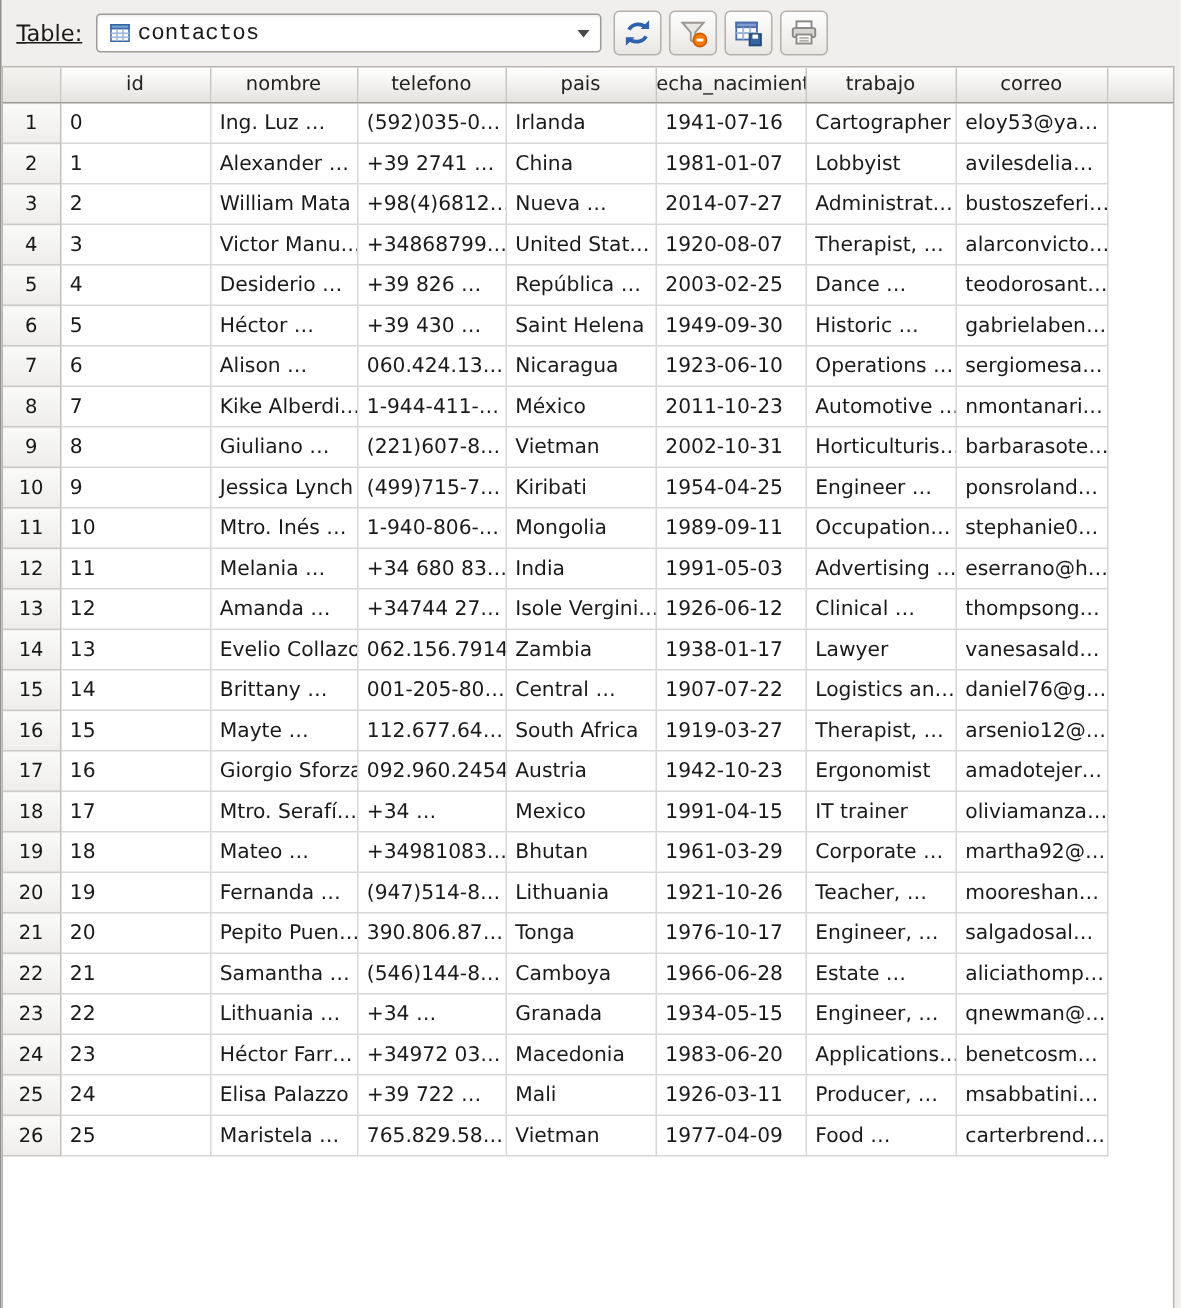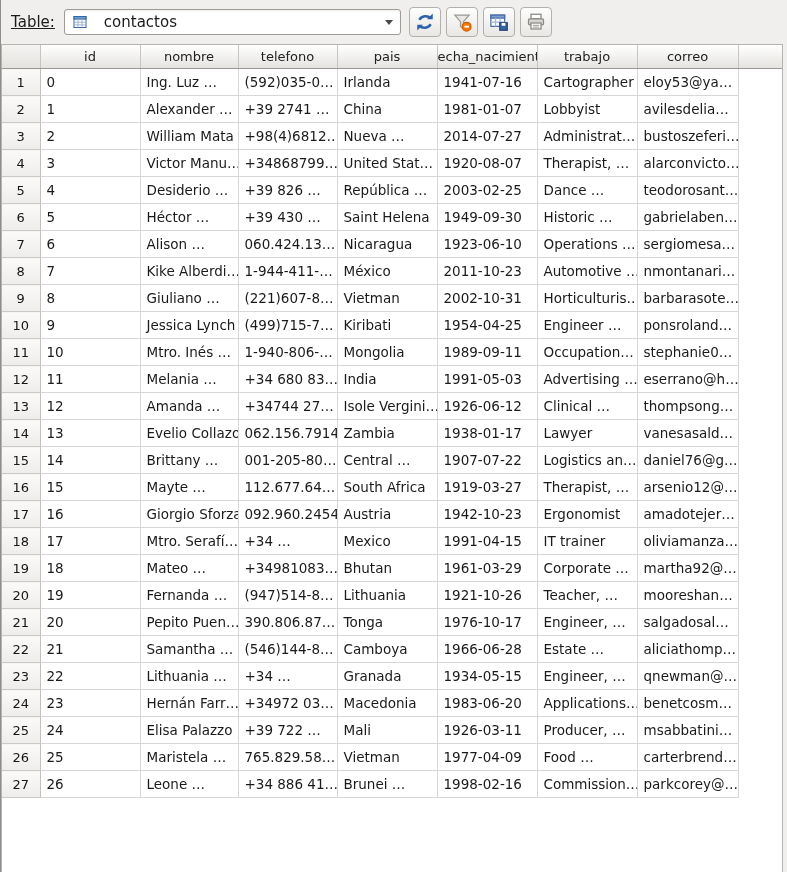--- a/index.html
+++ b/index.html
@@ -9,22 +9,23 @@
     font-family:"DejaVu Sans","Liberation Sans",sans-serif;
     font-size:13px;color:#1a1a1a;
     border-left:1px solid #908e8b;box-sizing:border-box;
   }
   
   .toolbar{height:44px;display:flex;align-items:center;padding:0 6px 0 10px;}
   .tbl-label{font-size:15px;margin-right:9px;white-space:nowrap;text-decoration:underline;}
   .mnemonic{text-decoration:underline;}
   .combo{
     display:flex;align-items:center;width:337px;height:26px;box-sizing:border-box;
-    background:#fff;border:1px solid #9f9c98;border-radius:3px;padding:0 7px;gap:16px;
+    background:#fff;border:1px solid #9f9c98;border-radius:3px;padding:0 7px;gap:4px;
     box-shadow:inset 0 1px 2px rgba(0,0,0,.07);
+    font-family:Liberation Mono, monospace;
   }
   .combo-text{font-size:15px;}
   .combo-arrow{margin-left:auto;width:0;height:0;border-left:4px solid transparent;
     border-right:4px solid transparent;border-top:5px solid #4a4a4a;}
   .tool-group{display:flex;gap:5px;margin-left:8px;}
   .tool-btn{
     width:32px;height:30px;border:1px solid #b3b0ac;border-radius:4px;
     background:linear-gradient(#fefefe,#e9e7e4);
     display:flex;align-items:center;justify-content:center;padding:0;cursor:pointer;
   }
@@ -431,21 +432,21 @@
           <td class="cell">+34 …</td>
           <td class="cell">Granada</td>
           <td class="cell">1934-05-15</td>
           <td class="cell">Engineer, …</td>
           <td class="cell">qnewman@…</td>
           <td class="cellfill"></td>
         </tr>
         <tr>
           <th class="rowh">24</th>
           <td class="cell">23</td>
-          <td class="cell">Hernán Farr…</td>
+          <td class="cell">Héctor Farr…</td>
           <td class="cell">+34972 03…</td>
           <td class="cell">Macedonia</td>
           <td class="cell">1983-06-20</td>
           <td class="cell">Applications…</td>
           <td class="cell">benetcosm…</td>
           <td class="cellfill"></td>
         </tr>
         <tr>
           <th class="rowh">25</th>
           <td class="cell">24</td>
@@ -459,31 +460,20 @@
         </tr>
         <tr>
           <th class="rowh">26</th>
           <td class="cell">25</td>
           <td class="cell">Maristela …</td>
           <td class="cell">765.829.58…</td>
           <td class="cell">Vietman</td>
           <td class="cell">1977-04-09</td>
           <td class="cell">Food …</td>
           <td class="cell">carterbrend…</td>
-          <td class="cellfill"></td>
-        </tr>
-        <tr>
-          <th class="rowh">27</th>
-          <td class="cell">26</td>
-          <td class="cell">Leone …</td>
-          <td class="cell">+34 886 41…</td>
-          <td class="cell">Brunei …</td>
-          <td class="cell">1998-02-16</td>
-          <td class="cell">Commission…</td>
-          <td class="cell">parkcorey@…</td>
           <td class="cellfill"></td>
         </tr>
       </tbody>
     </table>
   </div>
 
 <div class="pagebar">
   <button class="nav-btn">
     <span>
       <svg viewBox="0 0 16 16" width="16" height="16" fill="#4d86d8" stroke="#2c5a9e" stroke-width=".8">

